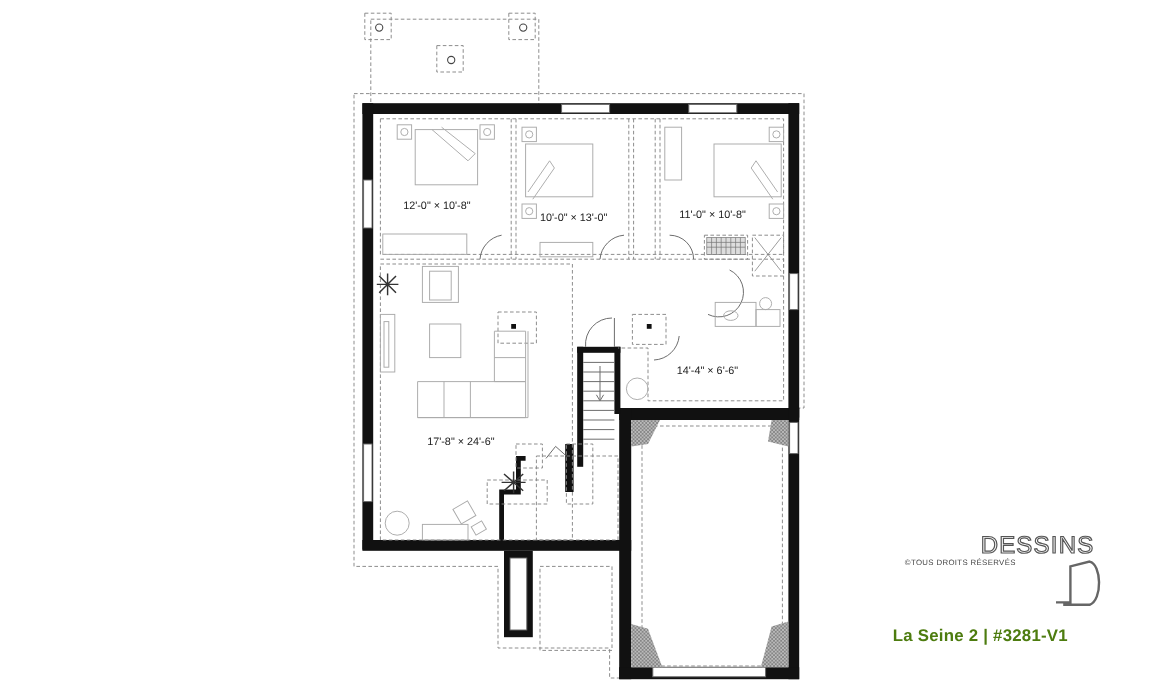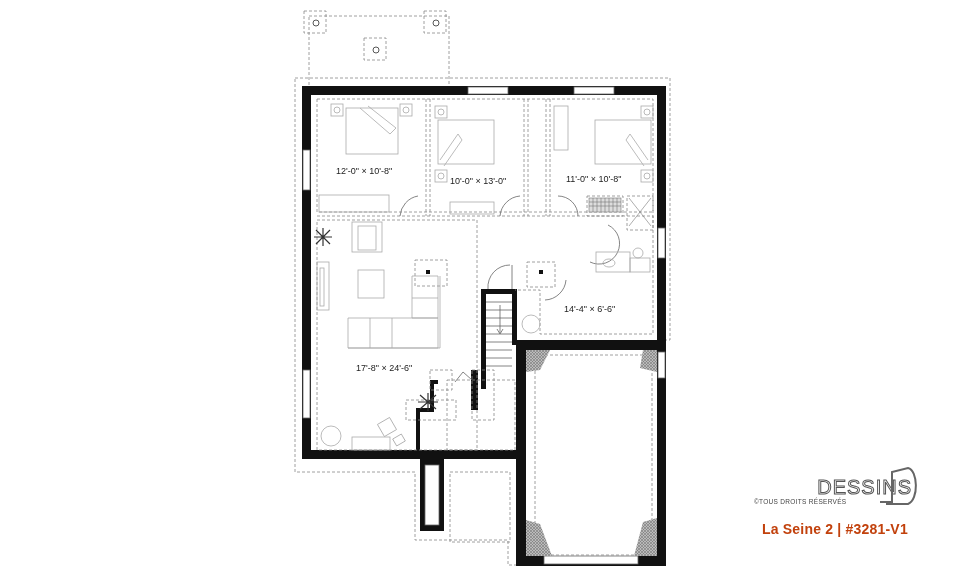--- a/index.html
+++ b/index.html
@@ -1,24 +1,24 @@
 <!DOCTYPE html>
 <html><head>
 <meta charset="utf-8">
 <style>
   html, body { margin:0; padding:0; background:#ffffff; }
   body { width:960px; height:569px; position:relative; overflow:hidden; font-family:"Liberation Sans", sans-serif; }
   #plan { position:absolute; left:0; top:0; width:960px; height:569px; }
   .dim { font-family:"Liberation Sans", sans-serif; font-size:9px; fill:#222; }
-  .brand { position:absolute; left:752px; top:478px; width:160px; text-align:right; }
+  .brand { position:absolute; left:752px; top:446px; width:160px; text-align:right; }
   .brand .l1, .brand .l2 { font-family:"Liberation Sans", sans-serif; font-size:20px; letter-spacing:1px; color:#fff; line-height:19px;
      -webkit-text-stroke:1px #555; font-weight:normal; }
   .brand .rights { font-family:"Liberation Sans", sans-serif; font-size:6.5px; color:#444; letter-spacing:0.3px; text-align:left; margin-left:2px; margin-top:1px;}
   .logo-d { position:absolute; left:878px; top:466px; width:42px; height:40px; }
-  .plan-title { position:absolute; left:762px; top:521px; font-family:"Liberation Sans", sans-serif; font-size:14px; color:#c2410c; font-weight:bold; letter-spacing:0.2px; }
+  .plan-title { position:absolute; left:744px; top:521px; font-family:"Liberation Sans", sans-serif; font-size:14px; color:#4d7c0f; font-weight:bold; letter-spacing:0.2px; }
 </style>
 </head>
 <body>
 
 <svg id="plan" viewBox="0 0 960 569" xmlns="http://www.w3.org/2000/svg">
   <defs>
     <pattern id="hatch" width="3" height="3" patternUnits="userSpaceOnUse">
       <rect width="3" height="3" fill="#bbb"></rect>
       <path d="M0,0 L3,3 M3,0 L0,3" stroke="#777" stroke-width="0.6"></path>
     </pattern>

